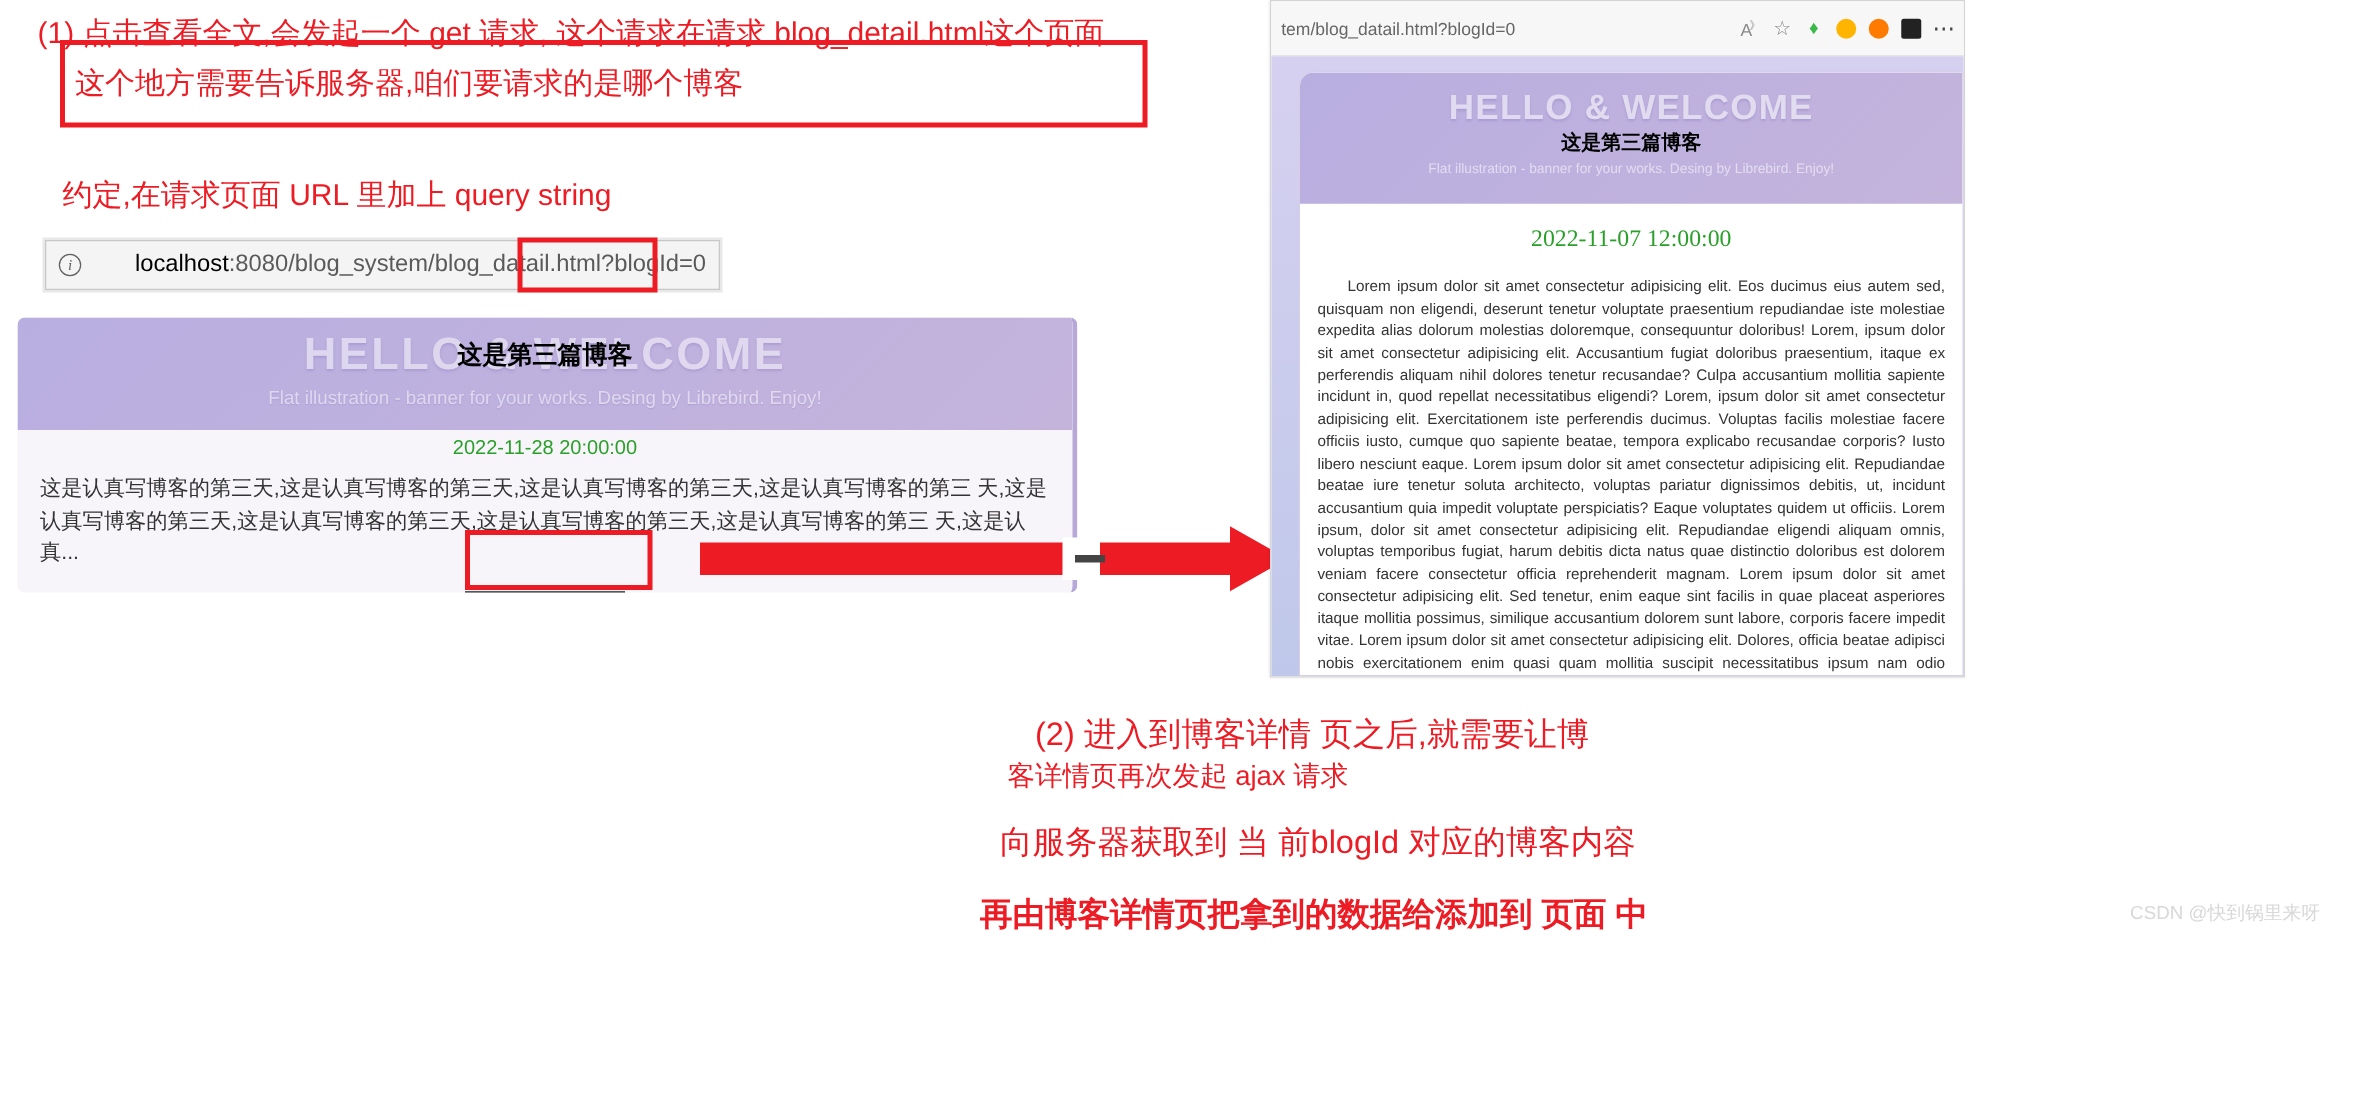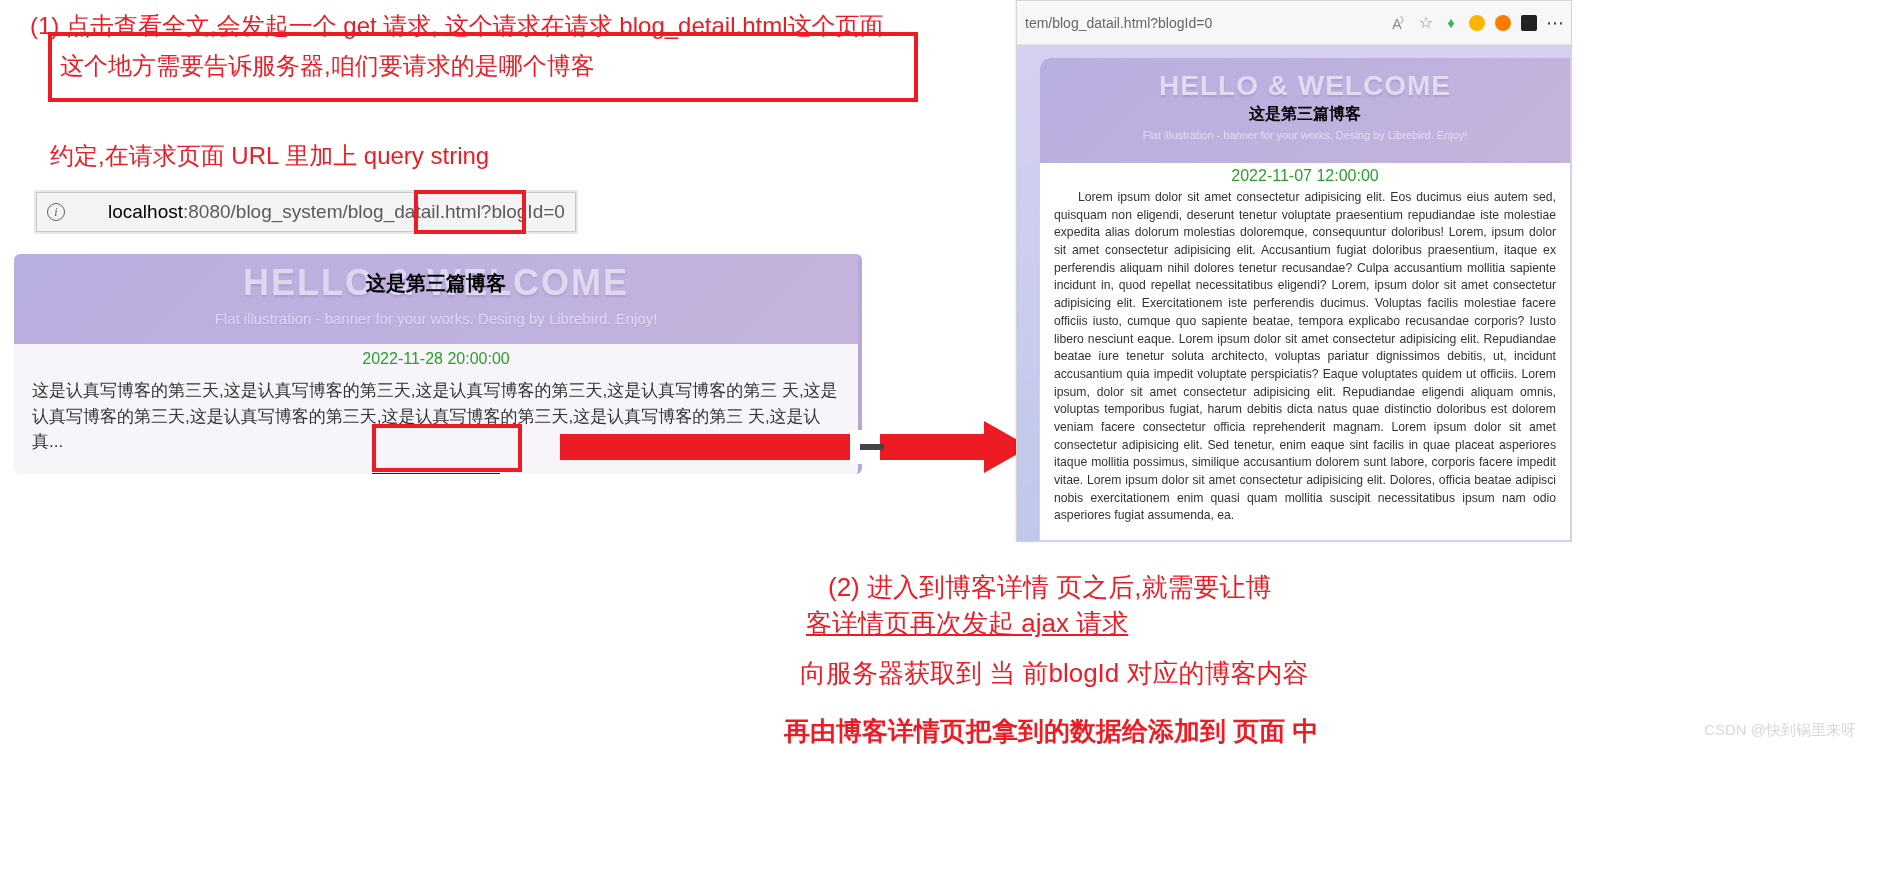--- a/index.html
+++ b/index.html
@@ -46,28 +46,28 @@
     .shield-green { color: #3bb84a; font-size: 15px; }
     .dot-y { width: 12px; height: 12px; border-radius: 50%; background: #ffb400; }
     .dot-o { width: 12px; height: 12px; border-radius: 50%; background: #ff7b00; }
     .sq { width: 12px; height: 12px; background: #222; border-radius: 2px; }
     .menu-dots { color: #444; font-size: 18px; }
     .browser-content { position: absolute; left: 22px; top: 56px; right: 0; bottom: 0; background: #fff; border-radius: 12px 0 0 0; border: 1px solid #d6cde6; overflow: hidden; }
     .hero2 { background: linear-gradient(135deg, #b8aee0 0%, #c4b4dc 100%); padding: 12px 0 22px; text-align: center; }
     .hero2-title { color: #fff; font-size: 28px; font-weight: bold; opacity: .55; text-shadow: 0 2px 2px rgba(120,100,180,.5); letter-spacing: 1px; }
     .hero2 .blog-title2 { color: #000; font-size: 16px; font-weight: bold; margin-top: 2px; }
     .hero2-sub { color: #fff; font-size: 11px; opacity: .55; margin-top: 4px; }
-    .browser-content .blog-date2 { text-align: center; color: #2aa02a; font-size: 16px; margin: 4px 0; }
+    .browser-content .blog-date2 { text-align: center; color: #2aa02a; font-size: 19px; margin: 18px 0; font-family: Liberation Serif, serif; }
     .browser-content .blog-body2 { padding: 0 14px; color: #333; font-size: 12.2px; line-height: 1.45; text-align: justify; }
     .browser-content .blog-body2 .indent { display: inline-block; width: 24px; }
     .browser-bg { position: absolute; left: 0; top: 44px; right: 0; bottom: 0; background: linear-gradient(180deg, #d6d0f0 0%, #bfc8ea 100%); }
 
     
     .anno3 { left: 828px; top: 570px; font-size: 26px; }
-    .anno3b { left: 806px; top: 606px; font-size: 26px; text-decoration: underline; }
+    .anno3b { left: 806px; top: 606px; font-size: 22px; }
     .anno4 { left: 800px; top: 656px; font-size: 26px; }
     .anno5 { left: 784px; top: 714px; font-size: 26px; font-weight: bold; }
 
     .watermark { position: absolute; right: 30px; bottom: 142px; color: #d8d8d8; font-size: 15px; }
 
     
     .reader { color: #888; font-size: 14px; margin-left: 16px; letter-spacing: -2px; }
     .star { color: #888; font-size: 16px; margin-left: 12px; }
   </style>
 </head>

